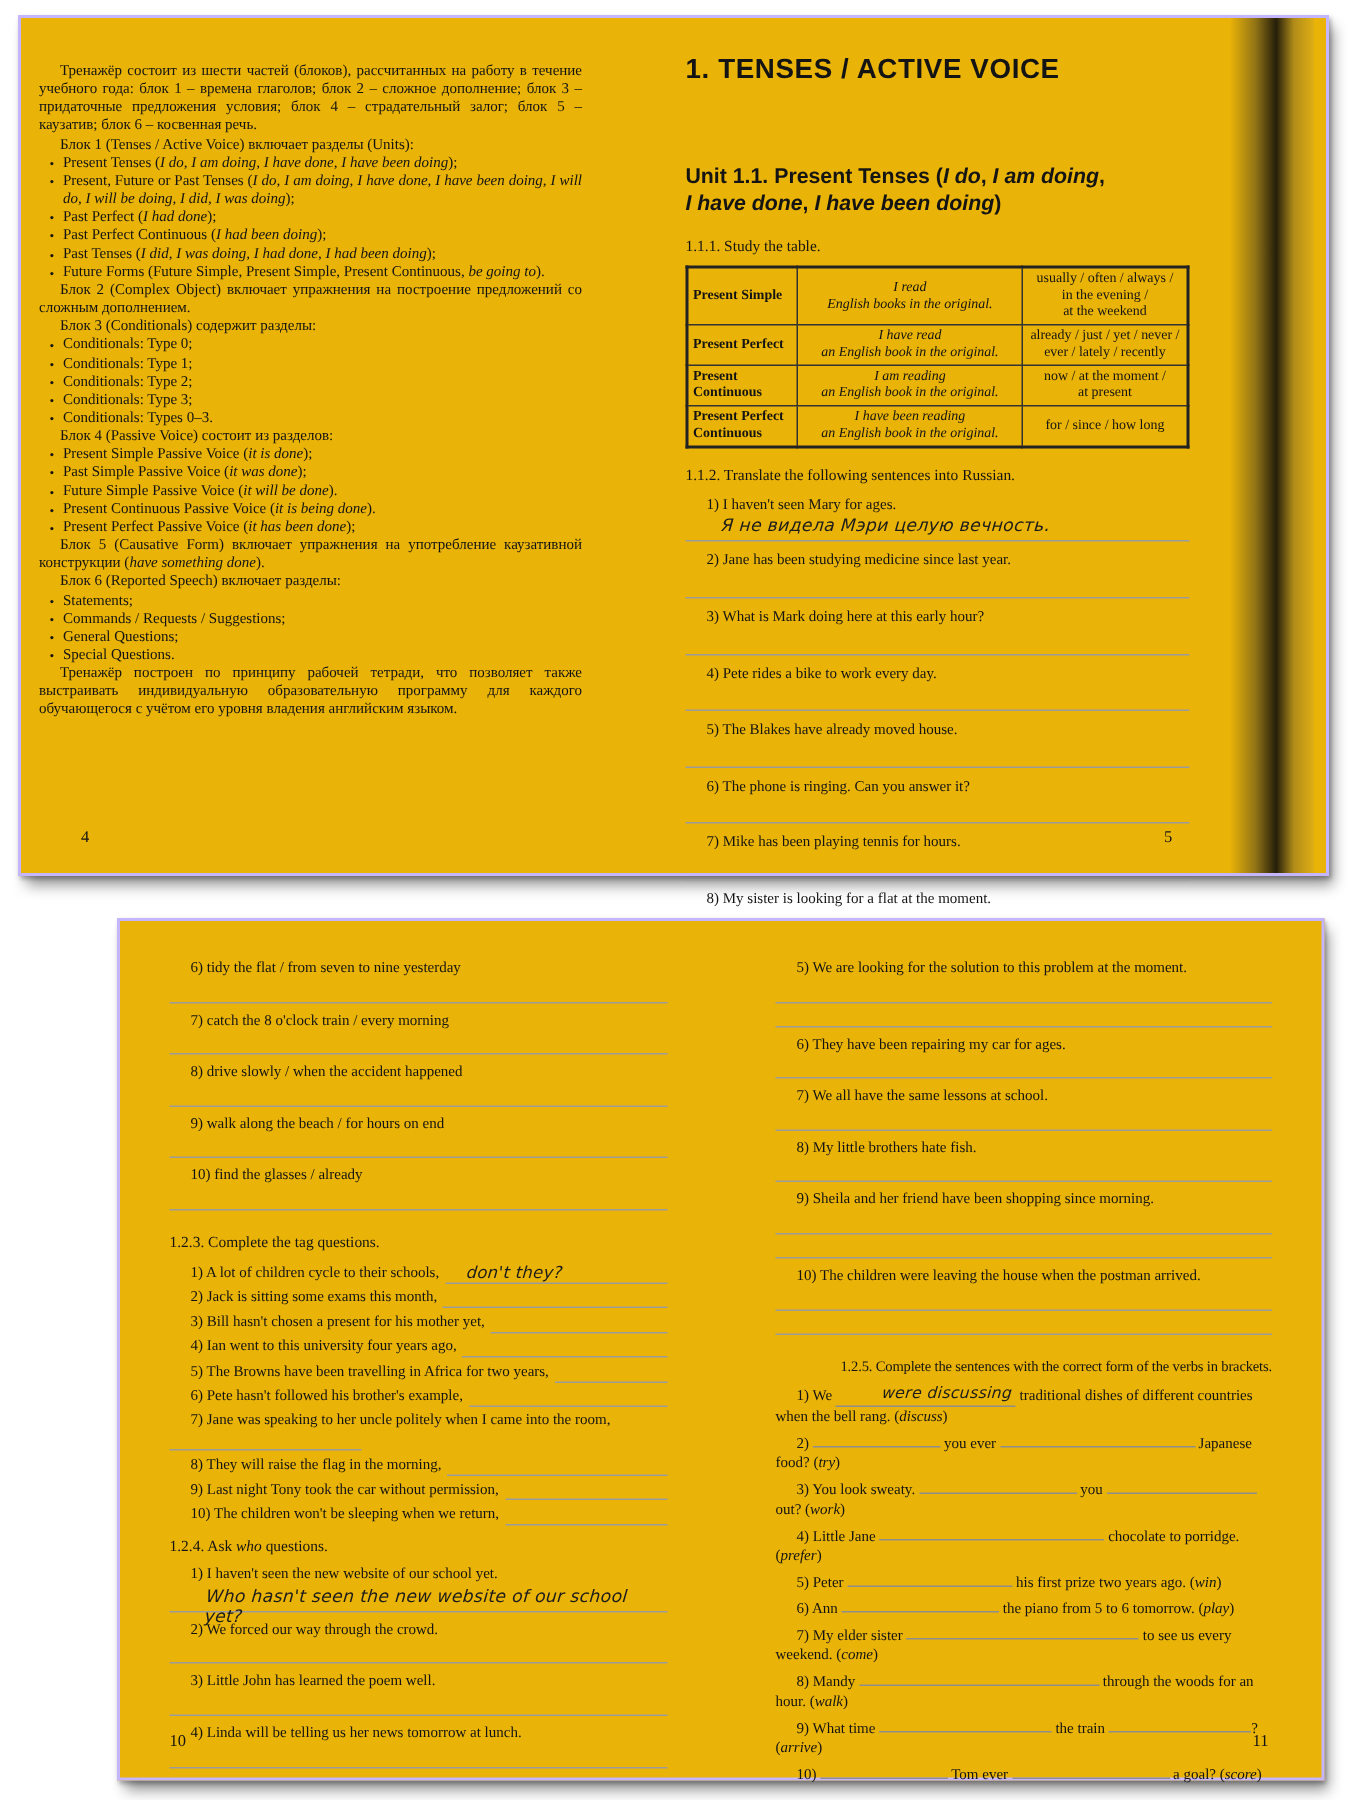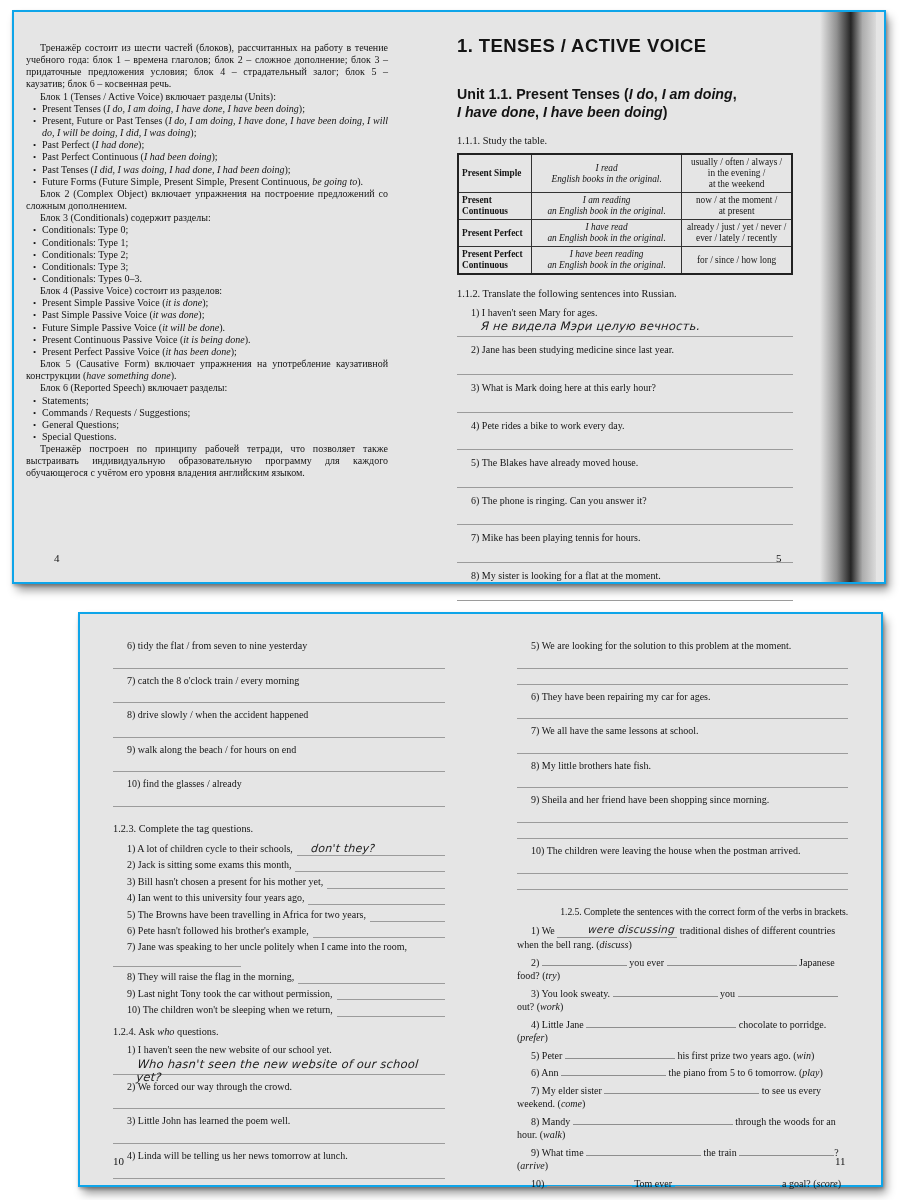--- a/index.html
+++ b/index.html
@@ -1,33 +1,33 @@
 <!DOCTYPE html>
 <html><head>
 <meta charset="utf-8">
 <style>
   html,body{margin:0;padding:0;width:900px;height:1200px;background:#ffffff;overflow:hidden;
     font-family:"Liberation Serif",serif;color:#141414;}
-  .spread{position:absolute;background:#e5e5e5;border:2px solid #0ea5e9;
+  .spread{position:absolute;background:#eab308;border:2px solid #c4b5fd;
     box-shadow:4px 7px 9px -1px rgba(0,0,0,.42),1px 2px 3px rgba(0,0,0,.28);}
   #spread1{left:12px;top:10px;width:870px;height:570px;}
   #spread2{left:78px;top:612px;width:801px;height:571px;}
   .edge{position:absolute;top:0;bottom:0;right:8px;width:56px;z-index:1;
     background:linear-gradient(90deg,rgba(0,0,0,0) 0%,rgba(40,40,40,.45) 30%,rgba(10,10,10,.88) 55%,rgba(60,60,60,.33) 76%,rgba(130,130,130,.1) 100%);}
   .col{position:absolute;font-size:10px;line-height:12.6px;}
   
   #p4-text{left:12px;top:30px;width:362px;text-align:justify;line-height:12.15px;}
   #p4-text .para{text-indent:14px;}
   #p4-text .li{padding-left:16px;position:relative;}
   #p4-text .li::before{content:"\2022";position:absolute;left:7px;font-size:9px;}
   #p5-col{left:443px;top:22px;width:336px;}
   .h1{font-family:"Liberation Sans",sans-serif;font-weight:700;font-size:18.5px;
     letter-spacing:.4px;margin:6px 0 0 0;}
   .unit{font-family:"Liberation Sans",sans-serif;font-weight:700;font-size:14.2px;
-    line-height:18.5px;margin-top:32px;}
+    line-height:18.5px;margin-top:56px;}
   .ex-label{font-weight:400;font-size:10.3px;margin:13px 0 6px;}
   .ex-label.tight{font-size:9.7px;letter-spacing:-.1px;margin-top:16px;text-align:right;}
   table.tense-table{border-collapse:collapse;width:100%;margin-top:2px;font-size:9.3px;
     line-height:11px;border:2px solid #222;}
   table.tense-table td{border:1px solid #333;padding:2px 3px;vertical-align:middle;}
   td.tense{font-weight:700;width:22%;}
   td.example{width:45%;text-align:center;font-style:italic;}
   td.use{width:33%;text-align:center;}
   
   .ex-item{margin-bottom:6px;}
@@ -110,42 +110,42 @@
               <div>English books in the original.</div>
             </td>
             <td class="use">
               <div>usually / often / always /</div>
               <div>in the evening /</div>
               <div>at the weekend</div>
             </td>
           </tr>
           <tr>
             <td class="tense">
+              <div>Present Perfect</div>
+            </td>
+            <td class="example">
+              <div>I have read</div>
+              <div>an English book in the original.</div>
+            </td>
+            <td class="use">
+              <div>already / just / yet / never /</div>
+              <div>ever / lately / recently</div>
+            </td>
+          </tr>
+          <tr>
+            <td class="tense">
               <div>Present Continuous</div>
             </td>
             <td class="example">
               <div>I am reading</div>
               <div>an English book in the original.</div>
             </td>
             <td class="use">
               <div>now / at the moment /</div>
               <div>at present</div>
-            </td>
-          </tr>
-          <tr>
-            <td class="tense">
-              <div>Present Perfect</div>
-            </td>
-            <td class="example">
-              <div>I have read</div>
-              <div>an English book in the original.</div>
-            </td>
-            <td class="use">
-              <div>already / just / yet / never /</div>
-              <div>ever / lately / recently</div>
             </td>
           </tr>
           <tr>
             <td class="tense">
               <div>Present Perfect Continuous</div>
             </td>
             <td class="example">
               <div>I have been reading</div>
               <div>an English book in the original.</div>
             </td>

